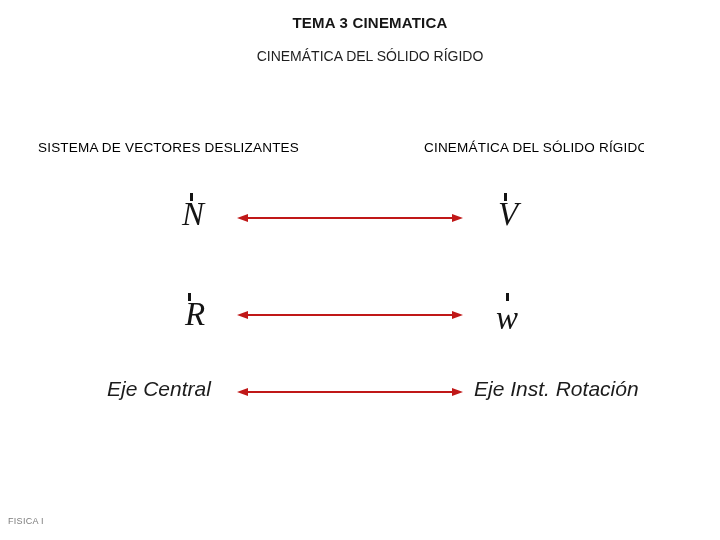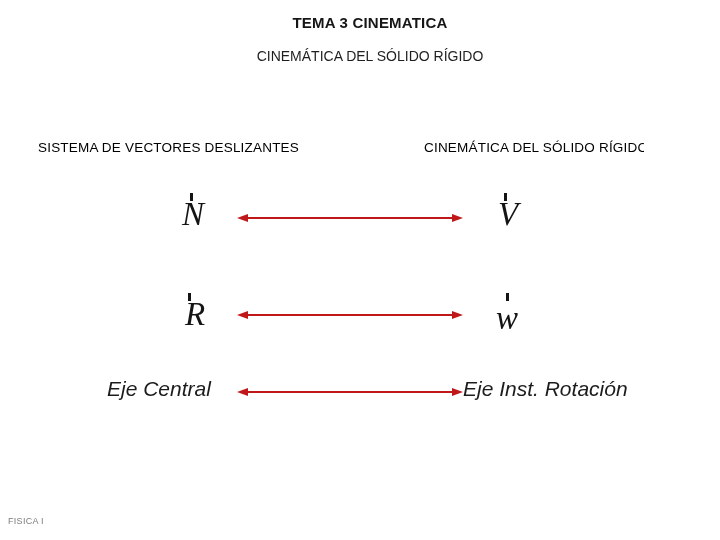--- a/index.html
+++ b/index.html
@@ -66,21 +66,21 @@
   }
   .eje {
     position: absolute;
     top: 377px;
     font-size: 21px;
     font-style: italic;
     color: #1c1c1c;
     white-space: nowrap;
   }
   .eje.left  { left: 107px; }
-  .eje.right { left: 463px; }
+  .eje.right { left: 474px; }
 
   .footer {
     position: absolute;
     left: 8px; top: 516px;
     font-size: 9px;
     color: #7c7c7c;
     letter-spacing: 0.3px;
     text-align: center;
   }
   .page-number {

